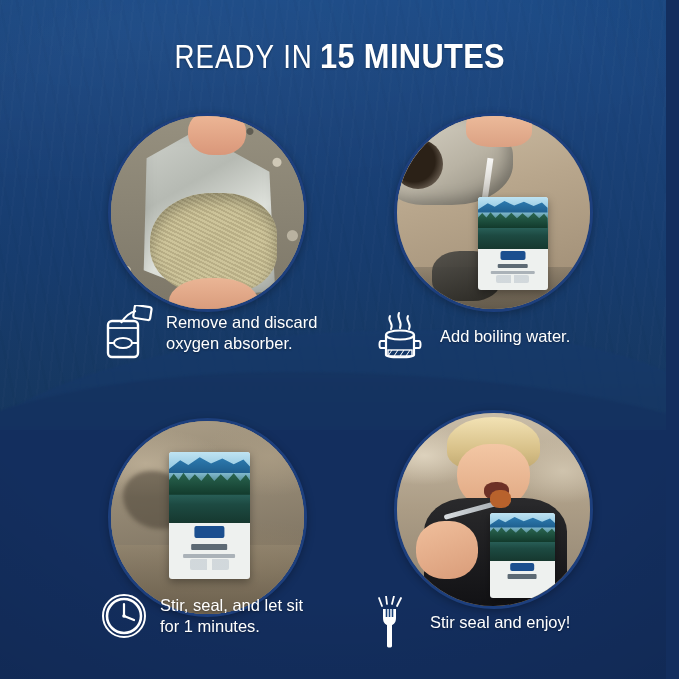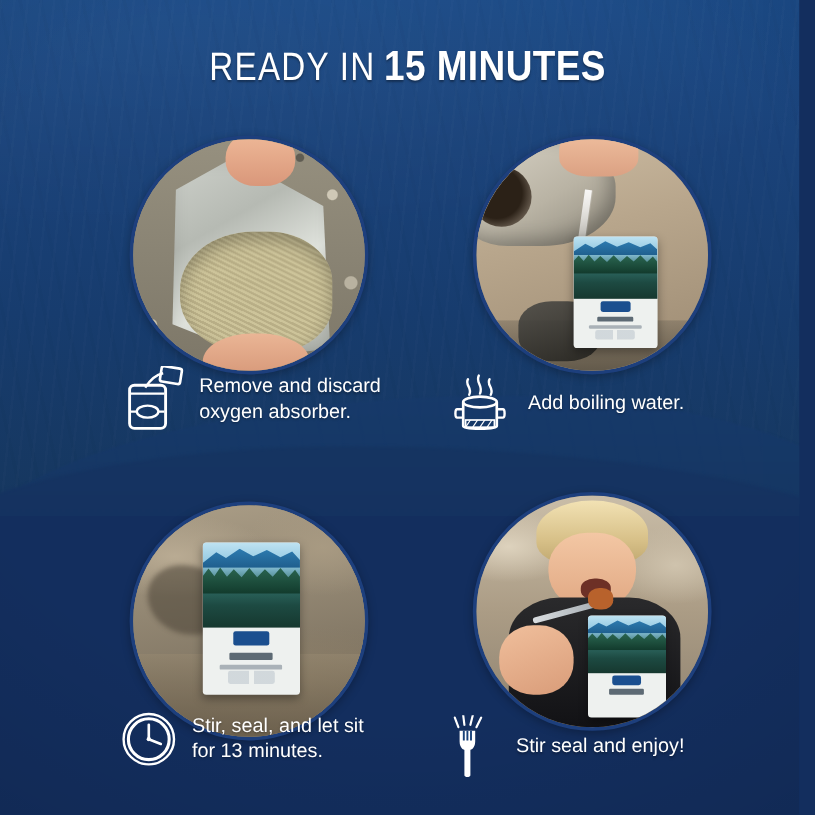--- a/index.html
+++ b/index.html
@@ -324,21 +324,21 @@
 
   <div class="step s3">
     <svg class="ico" width="48" height="48" viewBox="0 0 48 48">
       <circle cx="24" cy="24" r="21" fill="none" stroke="#ffffff" stroke-width="2"></circle>
       <circle cx="24" cy="24" r="17" fill="none" stroke="#ffffff" stroke-width="2.6"></circle>
       <line x1="24" y1="24" x2="24" y2="12" stroke="#ffffff" stroke-width="2.2" stroke-linecap="round"></line>
       <line x1="24" y1="24" x2="34" y2="28" stroke="#ffffff" stroke-width="2.2" stroke-linecap="round"></line>
       <circle cx="24" cy="24" r="1.8" fill="#ffffff"></circle>
     </svg>
     <div class="cap">Stir, seal, and let sit
-for 13 minutes.</div>
+for 1 minutes.</div>
   </div>
 
   <div class="step s4">
     <svg class="ico" width="44" height="54" viewBox="0 0 44 54">
       <line x1="8" y1="10" x2="5" y2="2" stroke="#ffffff" stroke-width="1.8" stroke-linecap="round"></line>
       <line x1="13" y1="8" x2="12" y2="0" stroke="#ffffff" stroke-width="1.8" stroke-linecap="round"></line>
       <line x1="18" y1="8" x2="20" y2="0" stroke="#ffffff" stroke-width="1.8" stroke-linecap="round"></line>
       <line x1="23" y1="10" x2="27" y2="2" stroke="#ffffff" stroke-width="1.8" stroke-linecap="round"></line>
       <path d="M9 13 L9 22 C 9 28, 13 29, 13 29 L13 50 C 13 52, 18 52, 18 50 L18 29
                C 18 29, 22 28, 22 22 L22 13 Z" fill="#ffffff"></path>

